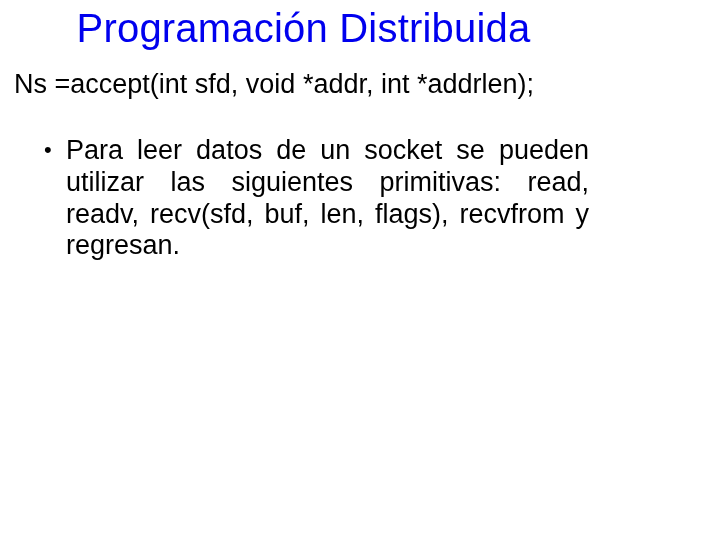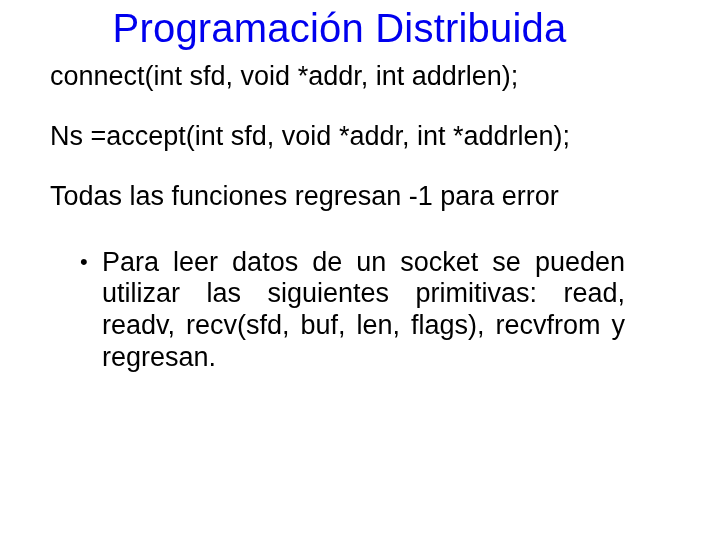--- a/index.html
+++ b/index.html
@@ -10,21 +10,20 @@
     background: #ffffff;
     font-family: Arial, Helvetica, sans-serif;
     color: #000000;
     overflow: hidden;
   }
   .slide {
     width: 607px;
     height: 540px;
     position: relative;
     box-sizing: border-box;
-    margin-left: 36px;
   }
   .title {
     color: #0000ee;
     font-size: 40px;
     text-align: center;
     padding-top: 6px;
     font-weight: normal;
     letter-spacing: 0.2px;
   }
   .body {
@@ -61,25 +60,23 @@
 </style>
 </head>
 <body>
 
 <div class="slide">
 
   <div class="title">Programación Distribuida</div>
 
   <div class="body">
 
-    <div class="para first">connect(int sfd, void *addr, int addrlen);</div>
 
     <div class="para">Ns =accept(int sfd, void *addr, int *addrlen);</div>
 
-    <div class="para">Todas las funciones regresan -1 para error</div>
 
     <div class="bullet-block">
       <div class="bullet-row">
         <div class="bullet-dot">•</div>
         <div class="bullet-text">Para leer datos de un socket se pueden utilizar las siguientes primitivas: read, readv, recv(sfd, buf, len, flags), recvfrom y regresan.</div>
       </div>
     </div>
 
   </div>
 </div>

